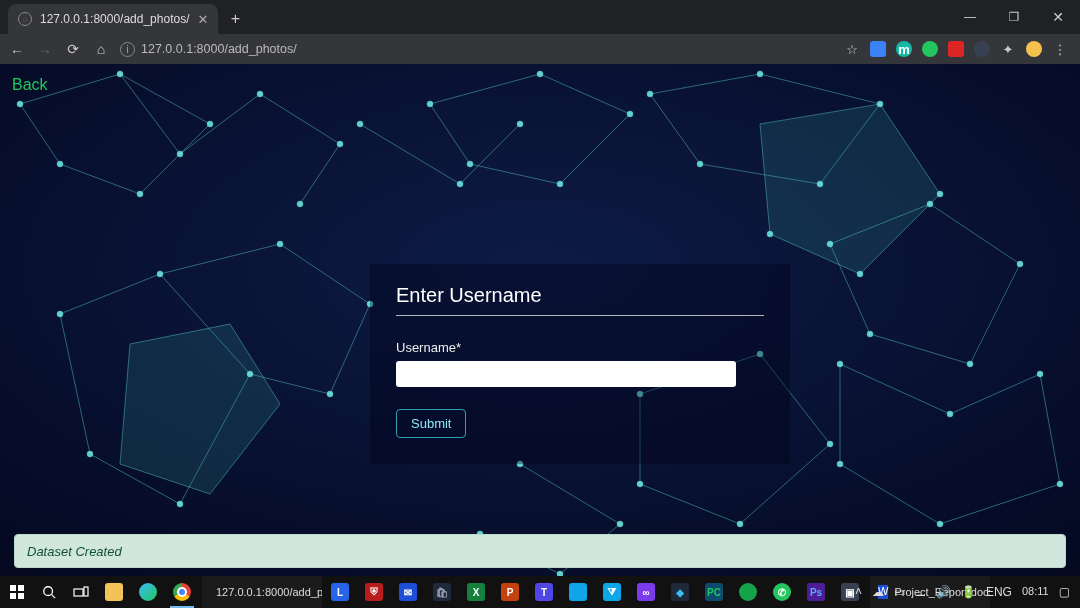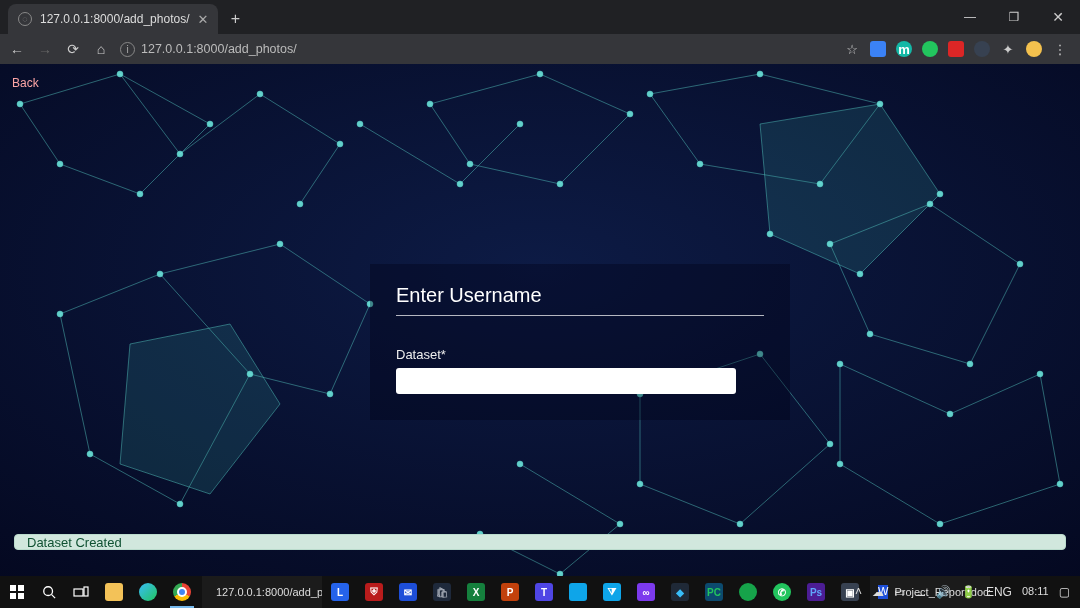--- a/index.html
+++ b/index.html
@@ -30,34 +30,34 @@
   .dot-green { width:16px;height:16px;border-radius:50%;background:#22c55e; }
   .dot-red   { width:16px;height:16px;border-radius:3px;background:#dc2626; }
   .dot-dark  { width:16px;height:16px;border-radius:50%;background:#374151; }
   .puzzle    { color:#ccc; }
   .profile   { width:18px;height:18px;border-radius:50%;background:#f4c14e; }
   .kebab     { color:#ccc; font-size:16px; }
 
   
   .viewport { flex:1; position:relative; background:#060b2a; overflow:hidden; }
   .plexus { position:absolute; inset:0; }
-  .back-link { position:absolute; top:12px; left:12px; color:#fca5a5; font-size:12px; text-decoration:none; cursor:pointer; z-index:5;}
+  .back-link { position:absolute; top:12px; left:12px; color:#22c55e; font-size:16px; text-decoration:none; cursor:pointer; z-index:5;}
   .form-card {
     position:absolute; left:370px; top:200px; width:420px;
     background:rgba(0,0,20,0.35); padding:20px 26px 26px 26px; color:#fff; z-index:5;
   }
-  .form-title { font-size:20px; font-weight:400; padding-bottom:8px; border-bottom:1px solid rgba(255,255,255,0.7); margin-bottom:31px;}
+  .form-title { font-size:20px; font-weight:400; padding-bottom:8px; border-bottom:1px solid rgba(255,255,255,0.7); margin-bottom:24px;}
   .field-label { font-size:13px; margin-bottom:6px; display:block; color:#eee; }
   .text-input { width:340px; height:26px; background:#fff; border:none; border-radius:3px; padding:3px 6px; font-size:14px; color:#111; }
   .submit-btn { margin-top:22px; background:transparent; color:#8ee6f0; border:1px solid #2f9faf; border-radius:4px; padding:6px 14px; font-size:13px; cursor:pointer; }
 
   .alert {
-    position:absolute; left:14px; right:14px; top:470px; height:16px;
+    position:absolute; left:14px; right:14px; top:470px; height:34px;
     background:#d1e7dd; color:#0f5132; border:1px solid #badbcc; border-radius:4px;
-    display:flex; align-items:center; padding:0 12px; font-size:13px; z-index:5;
+    display:flex; align-items:center; padding:0 12px; font-size:13px; z-index:5;font-style:italic;
   }
 
   
   .taskbar { height:32px; background:#111; display:flex; align-items:center; color:#ddd; position:relative; }
   .taskbar .tb-left { display:flex; align-items:center; gap:2px; padding-left:2px; }
   .tb-btn { width:30px; height:32px; display:flex; align-items:center; justify-content:center; font-size:14px; cursor:pointer; }
   .tb-app { width:32px; height:32px; display:flex; align-items:center; justify-content:center; cursor:pointer; position:relative;}
   .tb-app.active::after{content:"";position:absolute;bottom:0;left:4px;right:4px;height:2px;background:#76b9ed;}
   .tb-app .sq { width:18px;height:18px;border-radius:3px; display:flex;align-items:center;justify-content:center;font-size:10px;font-weight:bold;}
   .tb-running { display:flex; align-items:center; height:32px; gap:6px; padding:0 8px; background:#1b1b1b; margin-left:2px; font-size:11px; max-width:120px; overflow:hidden; white-space:nowrap; cursor:pointer;}
@@ -190,22 +190,25 @@
             <circle cx="560" cy="510" r="3"></circle>
             <circle cx="480" cy="470" r="3"></circle>
         </g>
       </g>
     </svg>
 
     <a class="back-link">Back</a>
 
     <div class="form-card">
       <div class="form-title">Enter Username</div>
-      <label class="field-label">Dataset*</label>
+      <label class="field-label">Username*</label>
       <input class="text-input" type="text" value="" style="">
+      <div>
+        <button class="submit-btn">Submit</button>
+      </div>
     </div>
 
     <div class="alert">
       <span>Dataset Created</span>
     </div>
   </div>
 
   <div class="taskbar">
     <div class="tb-left">
       <div class="tb-btn">

